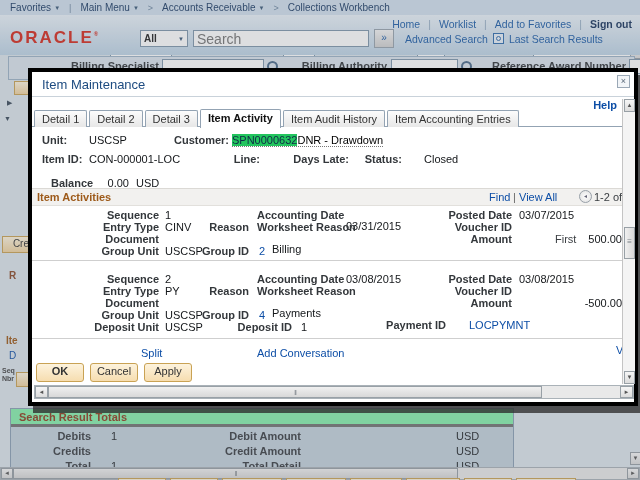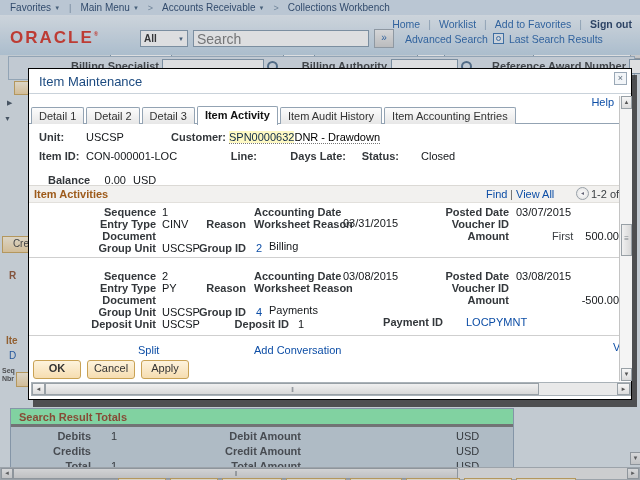--- a/index.html
+++ b/index.html
@@ -59,42 +59,42 @@
   
   .sb-track-h{position:absolute;background:#e9e9e9;border:1px solid #aab2b8;}
   .sb-thumb-h{position:absolute;background:linear-gradient(#f0f0f0,#d8d8d8);
               border:1px solid #98a0a6;text-align:center;color:#7a8288;font-size:6px;
               letter-spacing:-1px;line-height:8px;}
   .sb-arrow{position:absolute;background:linear-gradient(#f6f6f6,#dcdcdc);
             border:1px solid #98a0a6;color:#555;text-align:center;}
   .dim{position:absolute;inset:0;background:rgba(112,118,124,0.24);z-index:5;}
   
   .modal{position:absolute;left:28px;top:68px;width:602px;height:330px;background:#fff;
-         border:1px solid #000000;box-shadow:5px 7px 0 rgba(45,45,45,0.78);z-index:10;}
+         border:4px solid #000000;box-shadow:5px 7px 0 rgba(45,45,45,0.78);z-index:10;}
   .mtitlebar{position:absolute;left:0;top:0;right:0;height:24px;border-bottom:1px solid #c9d2da;}
   .mtitle{position:absolute;left:10px;top:5px;font-size:13px;color:#1d4b80;}
   .mclose{position:absolute;right:4px;top:3px;width:11px;height:11px;border:1px solid #9aa8b6;
           background:#f2f5f8;color:#5a6a7a;font-size:9px;line-height:10px;text-align:center;
           cursor:pointer;}
-  .mhelp{position:absolute;right:17px;top:27px;font-size:11px;color:#0d4ea6;cursor:pointer;}
+  .mhelp{position:absolute;right:17px;top:27px;font-size:11px;color:#0d4ea6;cursor:pointer;font-weight:bold;}
   .tabs{position:absolute;left:2px;top:37px;display:flex;gap:2px;align-items:flex-end;z-index:2;}
   .tabline{position:absolute;left:0;top:54px;width:592px;border-bottom:1px solid #93a3b3;}
   .tab{border:1px solid #93a3b3;border-bottom:none;background:linear-gradient(#fcfcfc,#e7e7e7);
        font-size:11px;color:#333;padding:2px 7px 2px 7px;border-radius:2px 2px 0 0;
        cursor:pointer;white-space:nowrap;}
   .tab.active{background:#fff;font-weight:bold;color:#111;position:relative;z-index:3;
               padding-bottom:4px;margin-bottom:-1px;}
   .mlab{position:absolute;font-size:11px;font-weight:bold;color:#33373b;white-space:nowrap;}
   .mlabr{position:absolute;font-size:11px;font-weight:bold;color:#33373b;text-align:right;
          white-space:nowrap;}
   .mval{position:absolute;font-size:11px;color:#14171a;white-space:nowrap;}
   .mlnk{position:absolute;font-size:11px;color:#0d4ea6;cursor:pointer;white-space:nowrap;}
   .custwrap{position:absolute;left:200px;top:0;border-bottom:1px dotted #777;
             font-size:11px;white-space:nowrap;cursor:pointer;}
-  .hilite{background:#fef9c3;color:#0f2a47;margin-top:44px;}
+  .hilite{background:#22c55e;color:#0f2a47;margin-top:44px;}
   .grpbar{position:absolute;left:0;top:116px;width:591px;height:16px;background:#f2f1ef;
           border-top:1px solid #dbd9d5;border-bottom:1px solid #e2e0dc;}
   .grptitle{position:absolute;left:5px;top:2px;font-size:11px;font-weight:bold;color:#9d5a1a;}
   .firsticon{position:absolute;width:11px;height:11px;border:1px solid #98a0a8;border-radius:50%;
              background:radial-gradient(#fdfdfd,#dfdfdf);color:#667;font-size:5px;
              text-align:center;line-height:10px;cursor:pointer;}
   .blk{position:absolute;left:0;width:591px;}
   .sep{border-bottom:1px solid #cfcfcf;}
   .btn{position:absolute;height:17px;background:linear-gradient(#fdf3dd,#f6ddb0);
        border:1px solid #c9a254;border-radius:3px;font-size:11px;color:#333;text-align:center;
@@ -193,21 +193,21 @@
       <span class="trlab" style="left:10px;top:21px;width:70px;">Debits</span>
       <span class="trval" style="left:100px;top:21px;">1</span>
       <span class="trlab" style="left:210px;top:21px;width:80px;">Debit Amount</span>
       <span class="trval" style="left:445px;top:21px;">USD</span>
       <span class="trlab" style="left:10px;top:36px;width:70px;">Credits</span>
       <span class="trval" style="left:100px;top:36px;"></span>
       <span class="trlab" style="left:210px;top:36px;width:80px;">Credit Amount</span>
       <span class="trval" style="left:445px;top:36px;">USD</span>
       <span class="trlab" style="left:10px;top:51px;width:70px;">Total</span>
       <span class="trval" style="left:100px;top:51px;">1</span>
-      <span class="trlab" style="left:210px;top:51px;width:80px;">Total Amount</span>
+      <span class="trlab" style="left:210px;top:51px;width:80px;">Total Detail</span>
       <span class="trval" style="left:445px;top:51px;">USD</span>
     </div>
     <span class="sb-arrow" style="left:630px;top:452px;width:9px;height:11px;font-size:6px;line-height:10px;">▼</span>
 
     <div class="sb-track-h" style="left:0;top:467px;width:638px;height:11px;">
       <span class="sb-arrow" style="left:0;top:0;width:10px;height:9px;font-size:6px;line-height:9px;">◄</span>
       <span class="sb-thumb-h" style="left:12px;top:0;width:443px;height:9px;">|||</span>
       <span class="sb-arrow" style="right:0;top:0;width:10px;height:9px;font-size:6px;line-height:9px;">►</span>
     </div>
 

